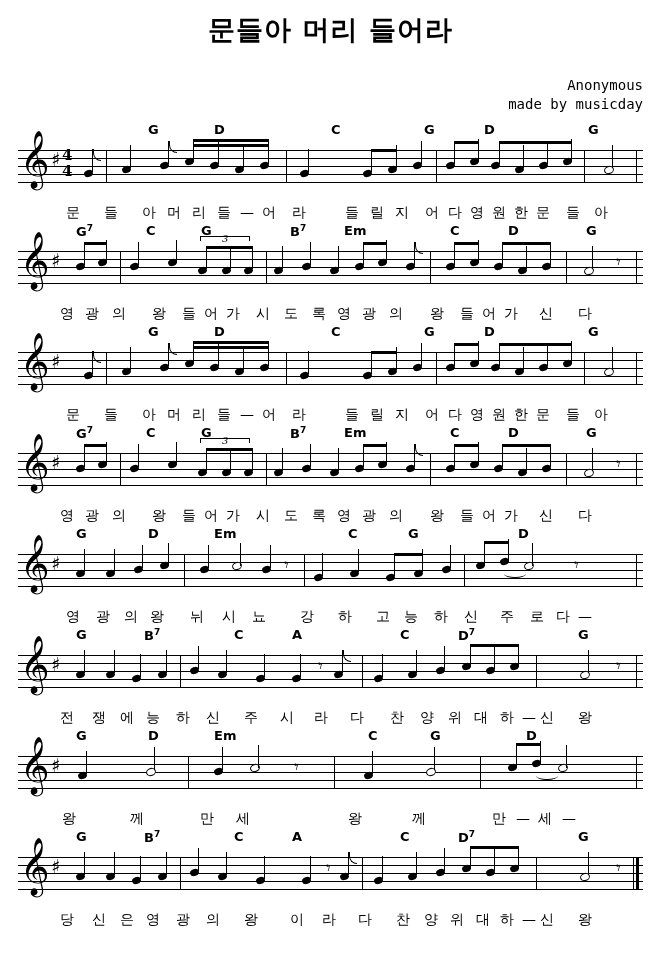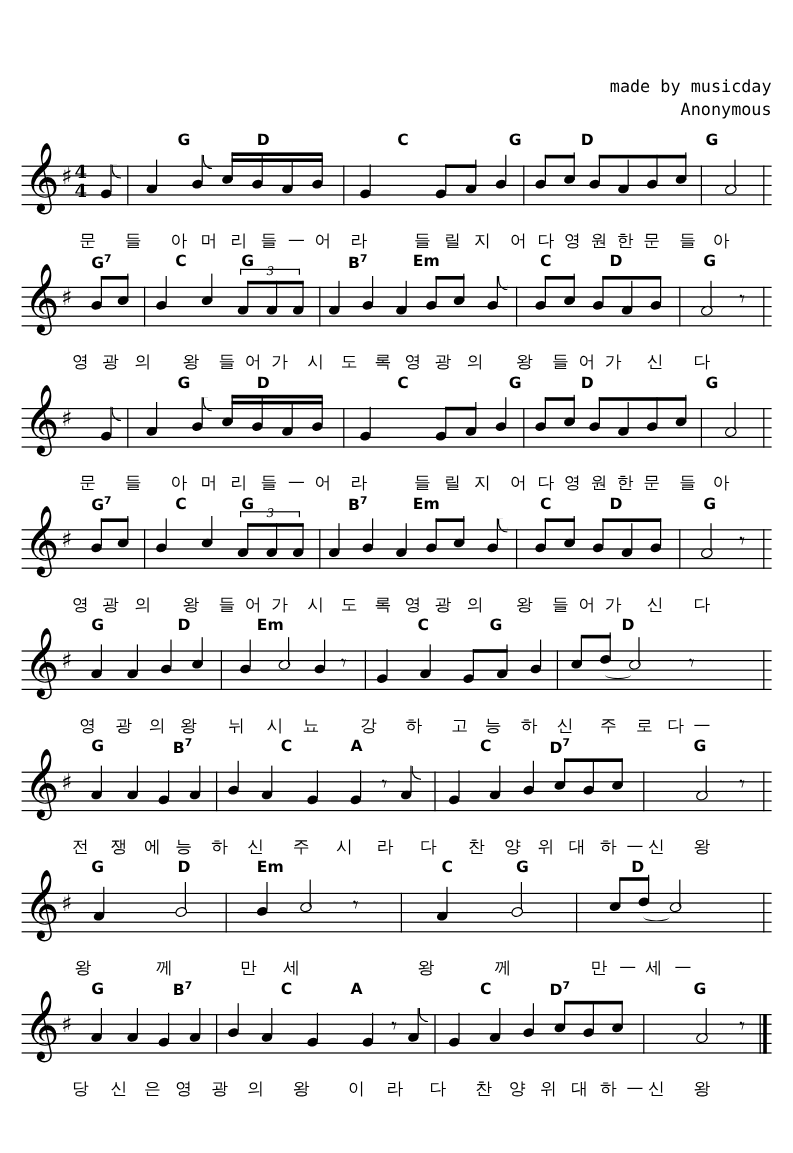--- a/index.html
+++ b/index.html
@@ -199,24 +199,25 @@
   .lyr {
     position: absolute;
     top: 0;
   }
 </style>
 </head>
 <body>
 
 <div class="sheet">
 
+  <div class="title">문들아 머리 들어라</div>
 
   <div class="credits">
+    <div>Anonymous</div>
     <div>made by musicday</div>
-    <div>Anonymous</div>
   </div>
 
   <div class="systems">
 
     <div class="system">
       <div class="staff-wrap">
         <div class="staff-lines">
             <i></i>
             <i></i>
             <i></i>

